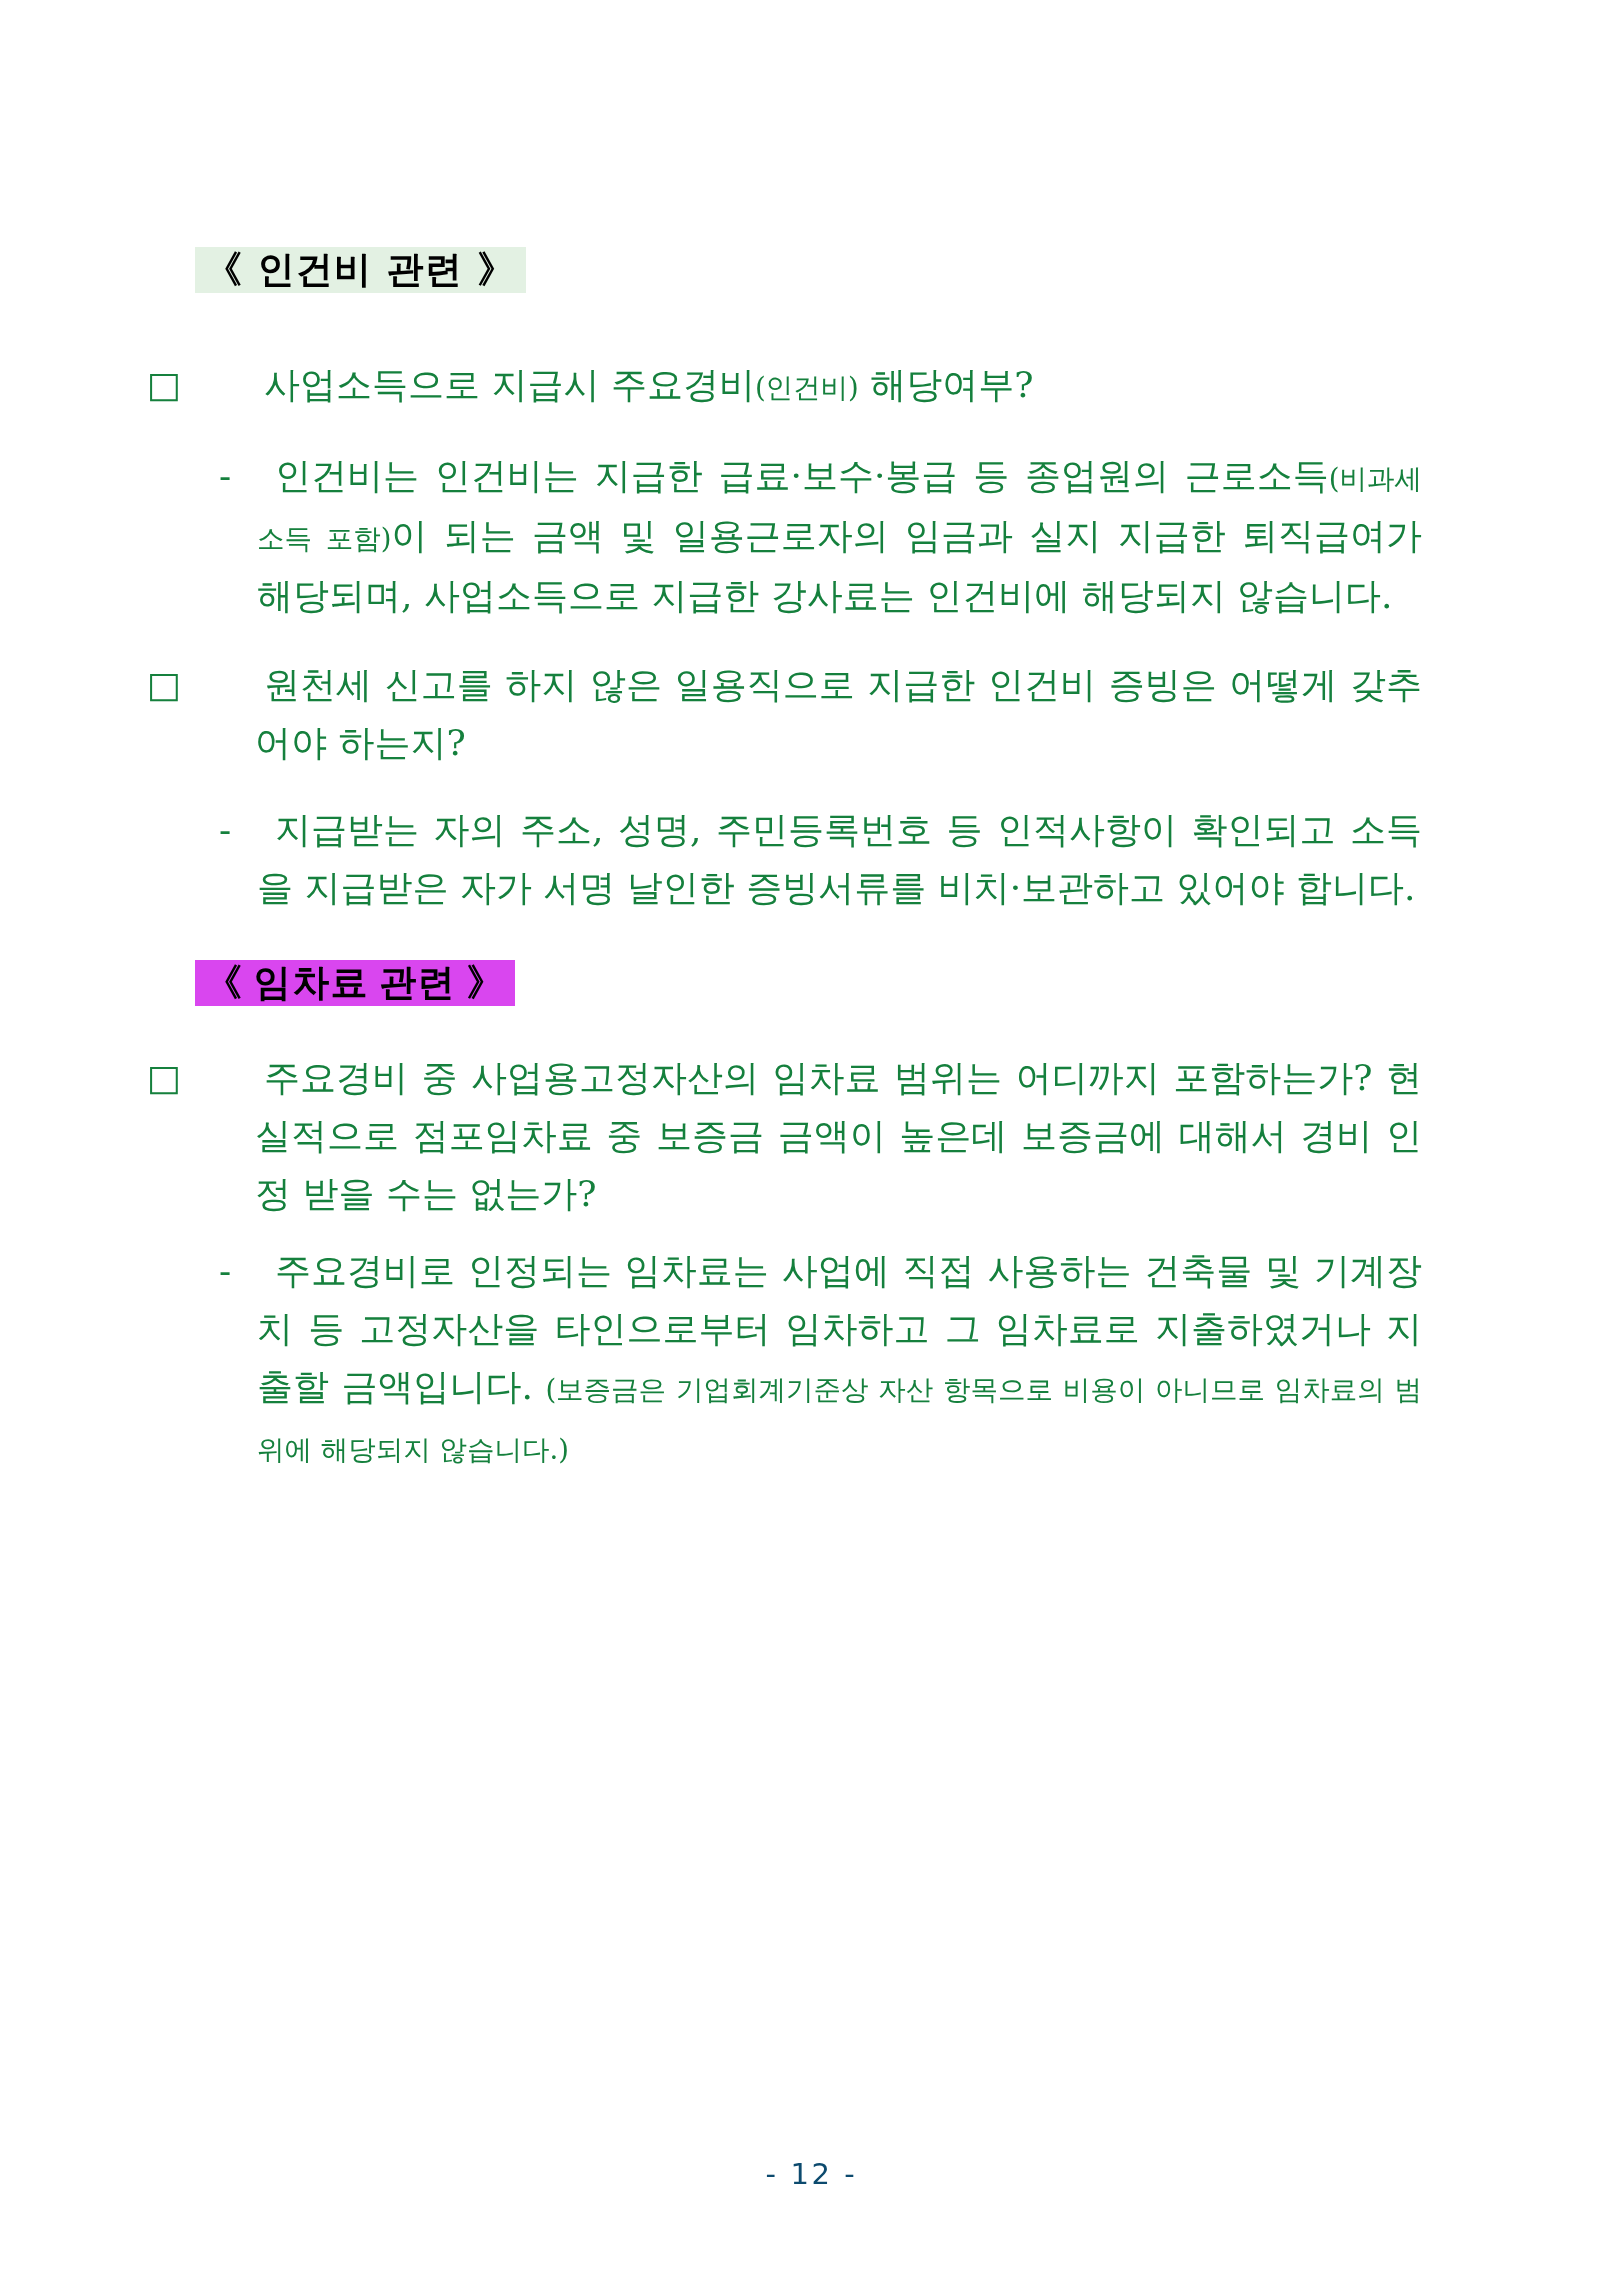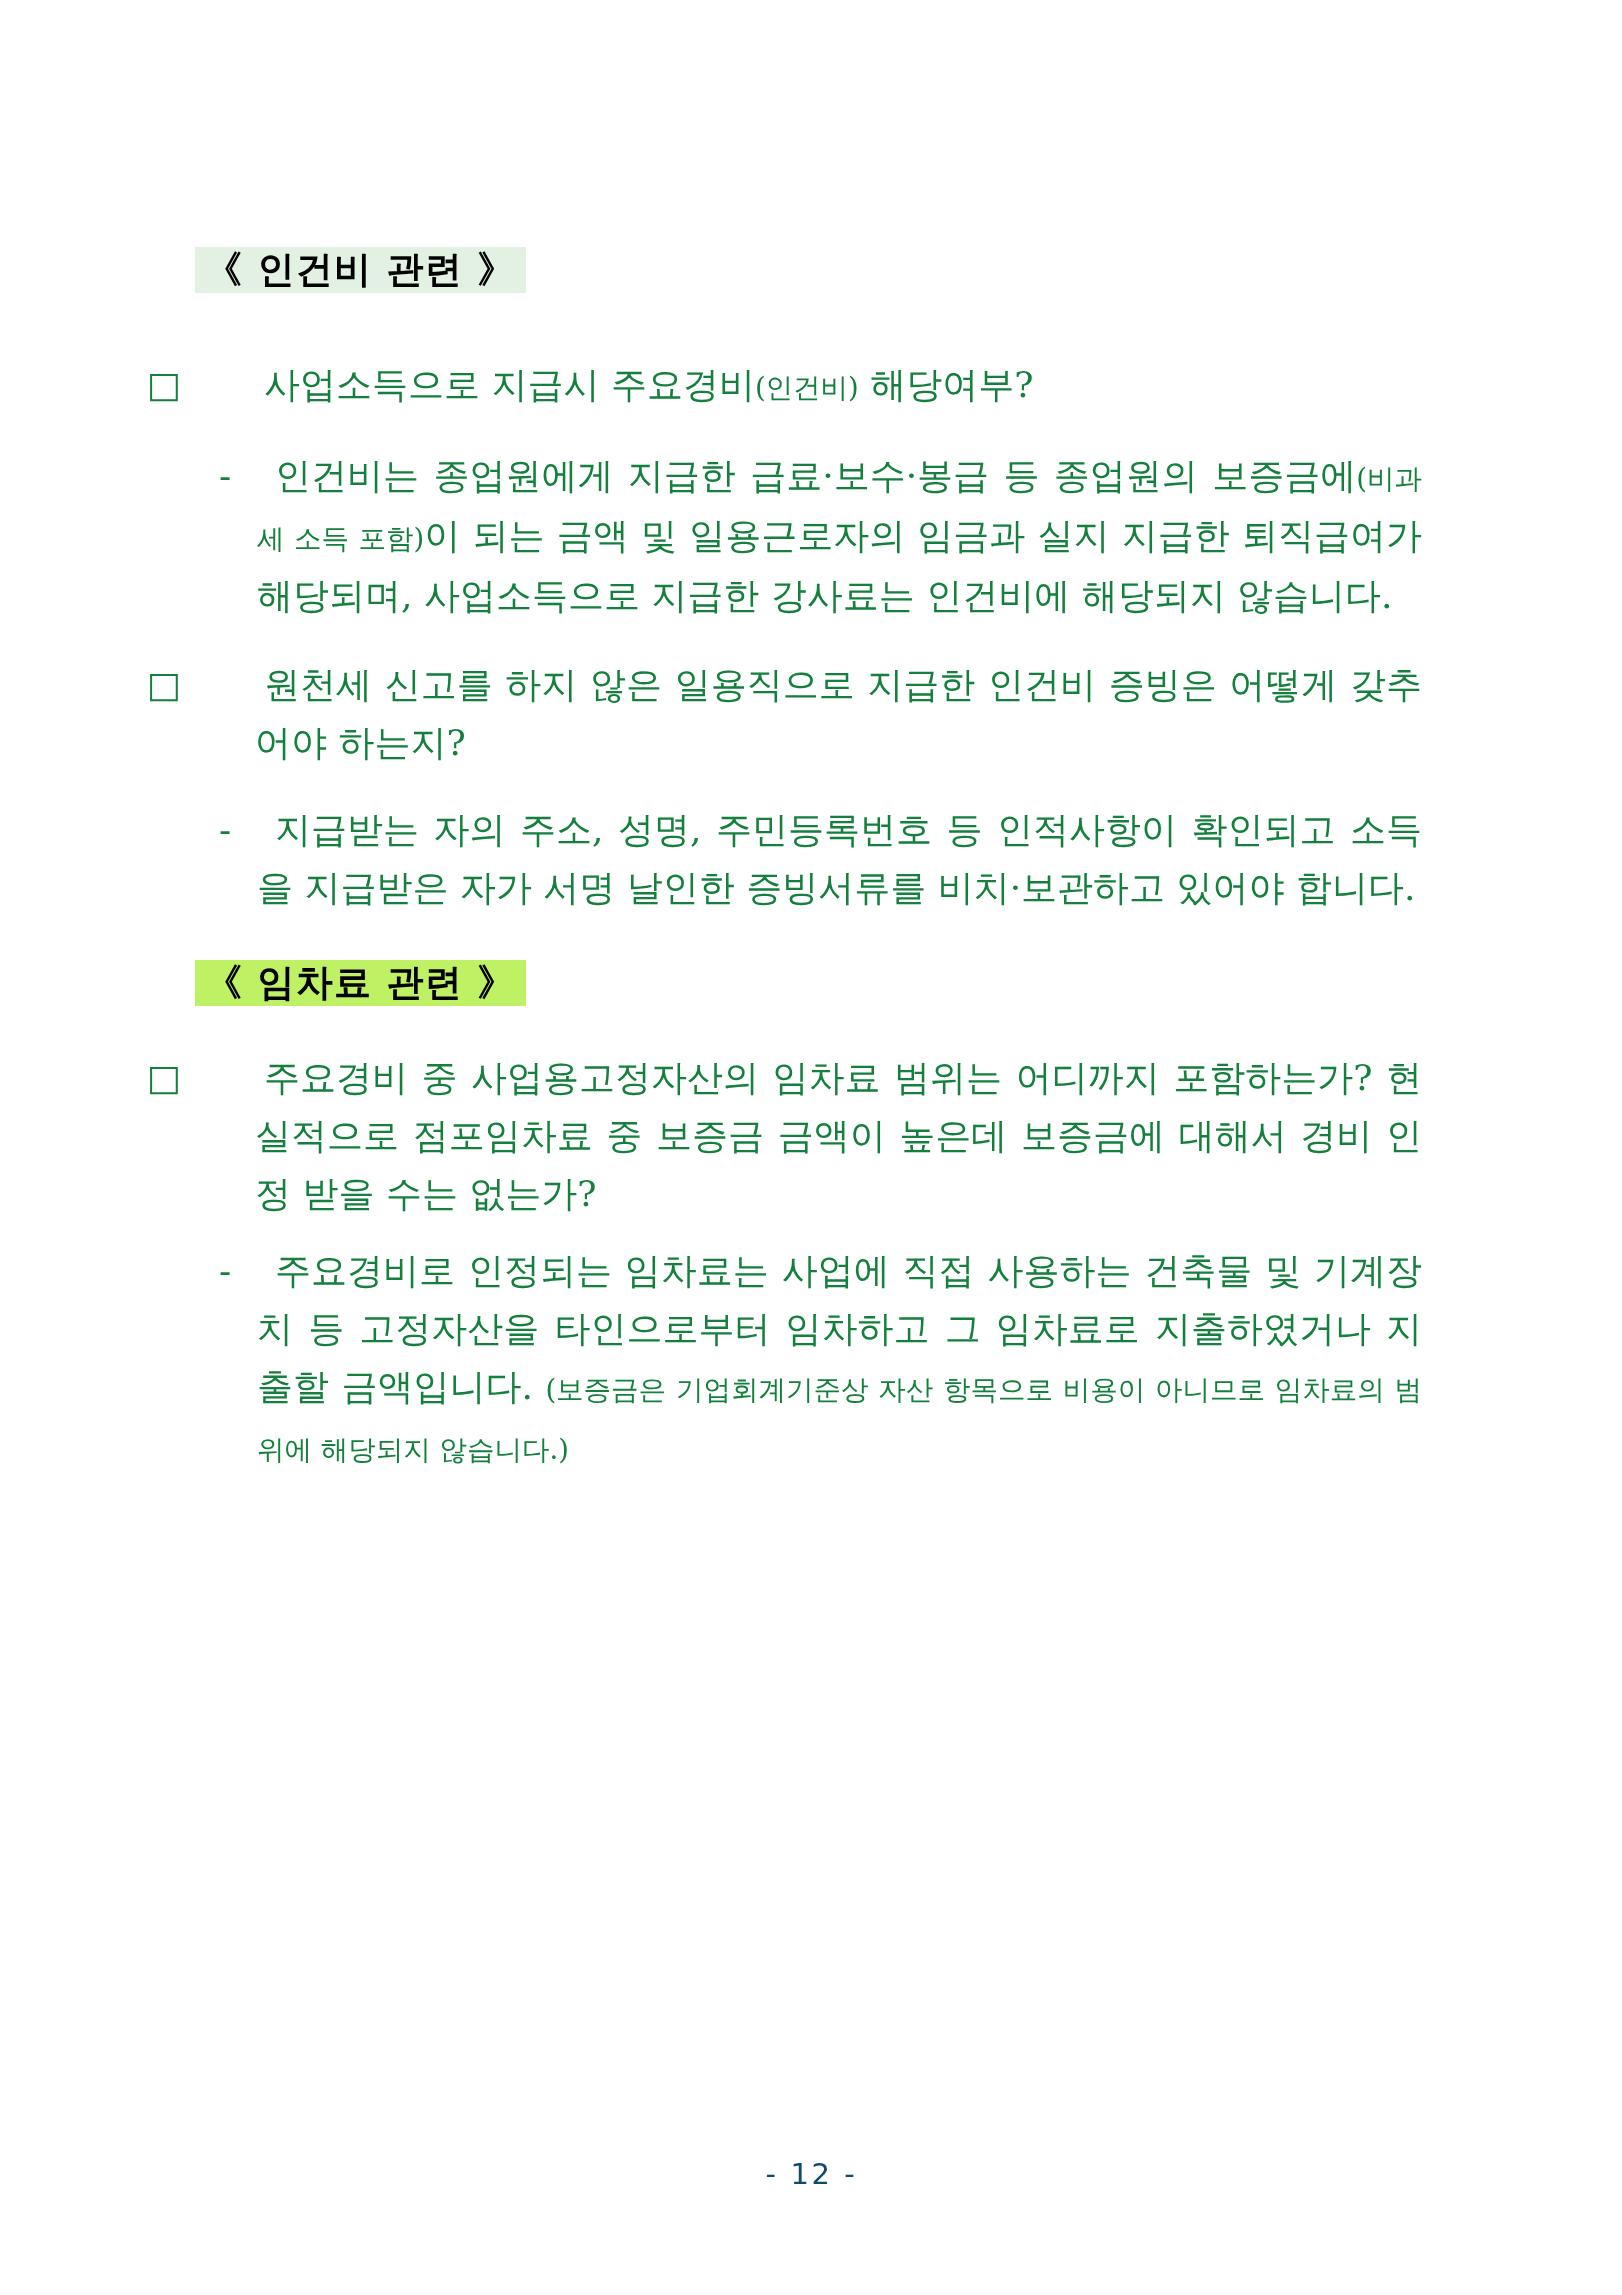--- a/index.html
+++ b/index.html
@@ -63,35 +63,35 @@
   <div class="section">
     <div class="header-row">
       <span class="section-header" style="background: rgb(227, 241, 227);">《 인건비 관련 》</span>
     </div>
 
     <div class="para q" style="margin-top:63px">
       <span class="qmark">□</span><span class="ptext"><span>사업소득으로 지급시 주요경비</span><span class="small">(인건비)</span><span> 해당여부?</span></span>
     </div>
 
     <div class="para a" style="margin-top:31px">
-      <span class="amark">-</span><span class="ptext"><span>인건비는 종업원에게 지급한 급료·보수·봉급 등 종업원의 보증금에</span><span class="small">(비과세 소득 포함)</span><span>이 되는 금액 및 일용근로자의 임금과 실지 지급한 퇴직급여가 해당되며, 사업소득으로 지급한 강사료는 인건비에 해당되지 않습니다.</span></span>
+      <span class="amark">-</span><span class="ptext"><span>인건비는 인건비는 지급한 급료·보수·봉급 등 종업원의 근로소득</span><span class="small">(비과세 소득 포함)</span><span>이 되는 금액 및 일용근로자의 임금과 실지 지급한 퇴직급여가 해당되며, 사업소득으로 지급한 강사료는 인건비에 해당되지 않습니다.</span></span>
     </div>
 
     <div class="para q" style="margin-top:31px">
       <span class="qmark">□</span><span class="ptext"><span>원천세 신고를 하지 않은 일용직으로 지급한 인건비 증빙은 어떻게 갖추어야 하는지?</span></span>
     </div>
 
     <div class="para a" style="margin-top:29px">
       <span class="amark">-</span><span class="ptext"><span>지급받는 자의 주소, 성명, 주민등록번호 등 인적사항이 확인되고 소득을 지급받은 자가 서명 날인한 증빙서류를 비치·보관하고 있어야 합니다.</span></span>
     </div>
   </div>
 
   <div class="section">
     <div class="header-row" style="margin-top:43px">
-      <span class="section-header" style="background: #bef264;">《 임차료 관련 》</span>
+      <span class="section-header" style="background: #d946ef; font-family: Liberation Serif, serif;">《 임차료 관련 》</span>
     </div>
 
 
 
     <div class="para q" style="margin-top:43px">
       <span class="qmark">□</span><span class="ptext"><span>주요경비 중 사업용고정자산의 임차료 범위는 어디까지 포함하는가? 현실적으로 점포임차료 중 보증금 금액이 높은데 보증금에 대해서 경비 인정 받을 수는 없는가?</span></span>
     </div>
 
     <div class="para a" style="margin-top:19px">
       <span class="amark">-</span><span class="ptext"><span>주요경비로 인정되는 임차료는 사업에 직접 사용하는 건축물 및 기계장치 등 고정자산을 타인으로부터 임차하고 그 임차료로 지출하였거나 지출할 금액입니다. </span><span class="small">(보증금은 기업회계기준상 자산 항목으로 비용이 아니므로 임차료의 범위에 해당되지 않습니다.)</span></span>

